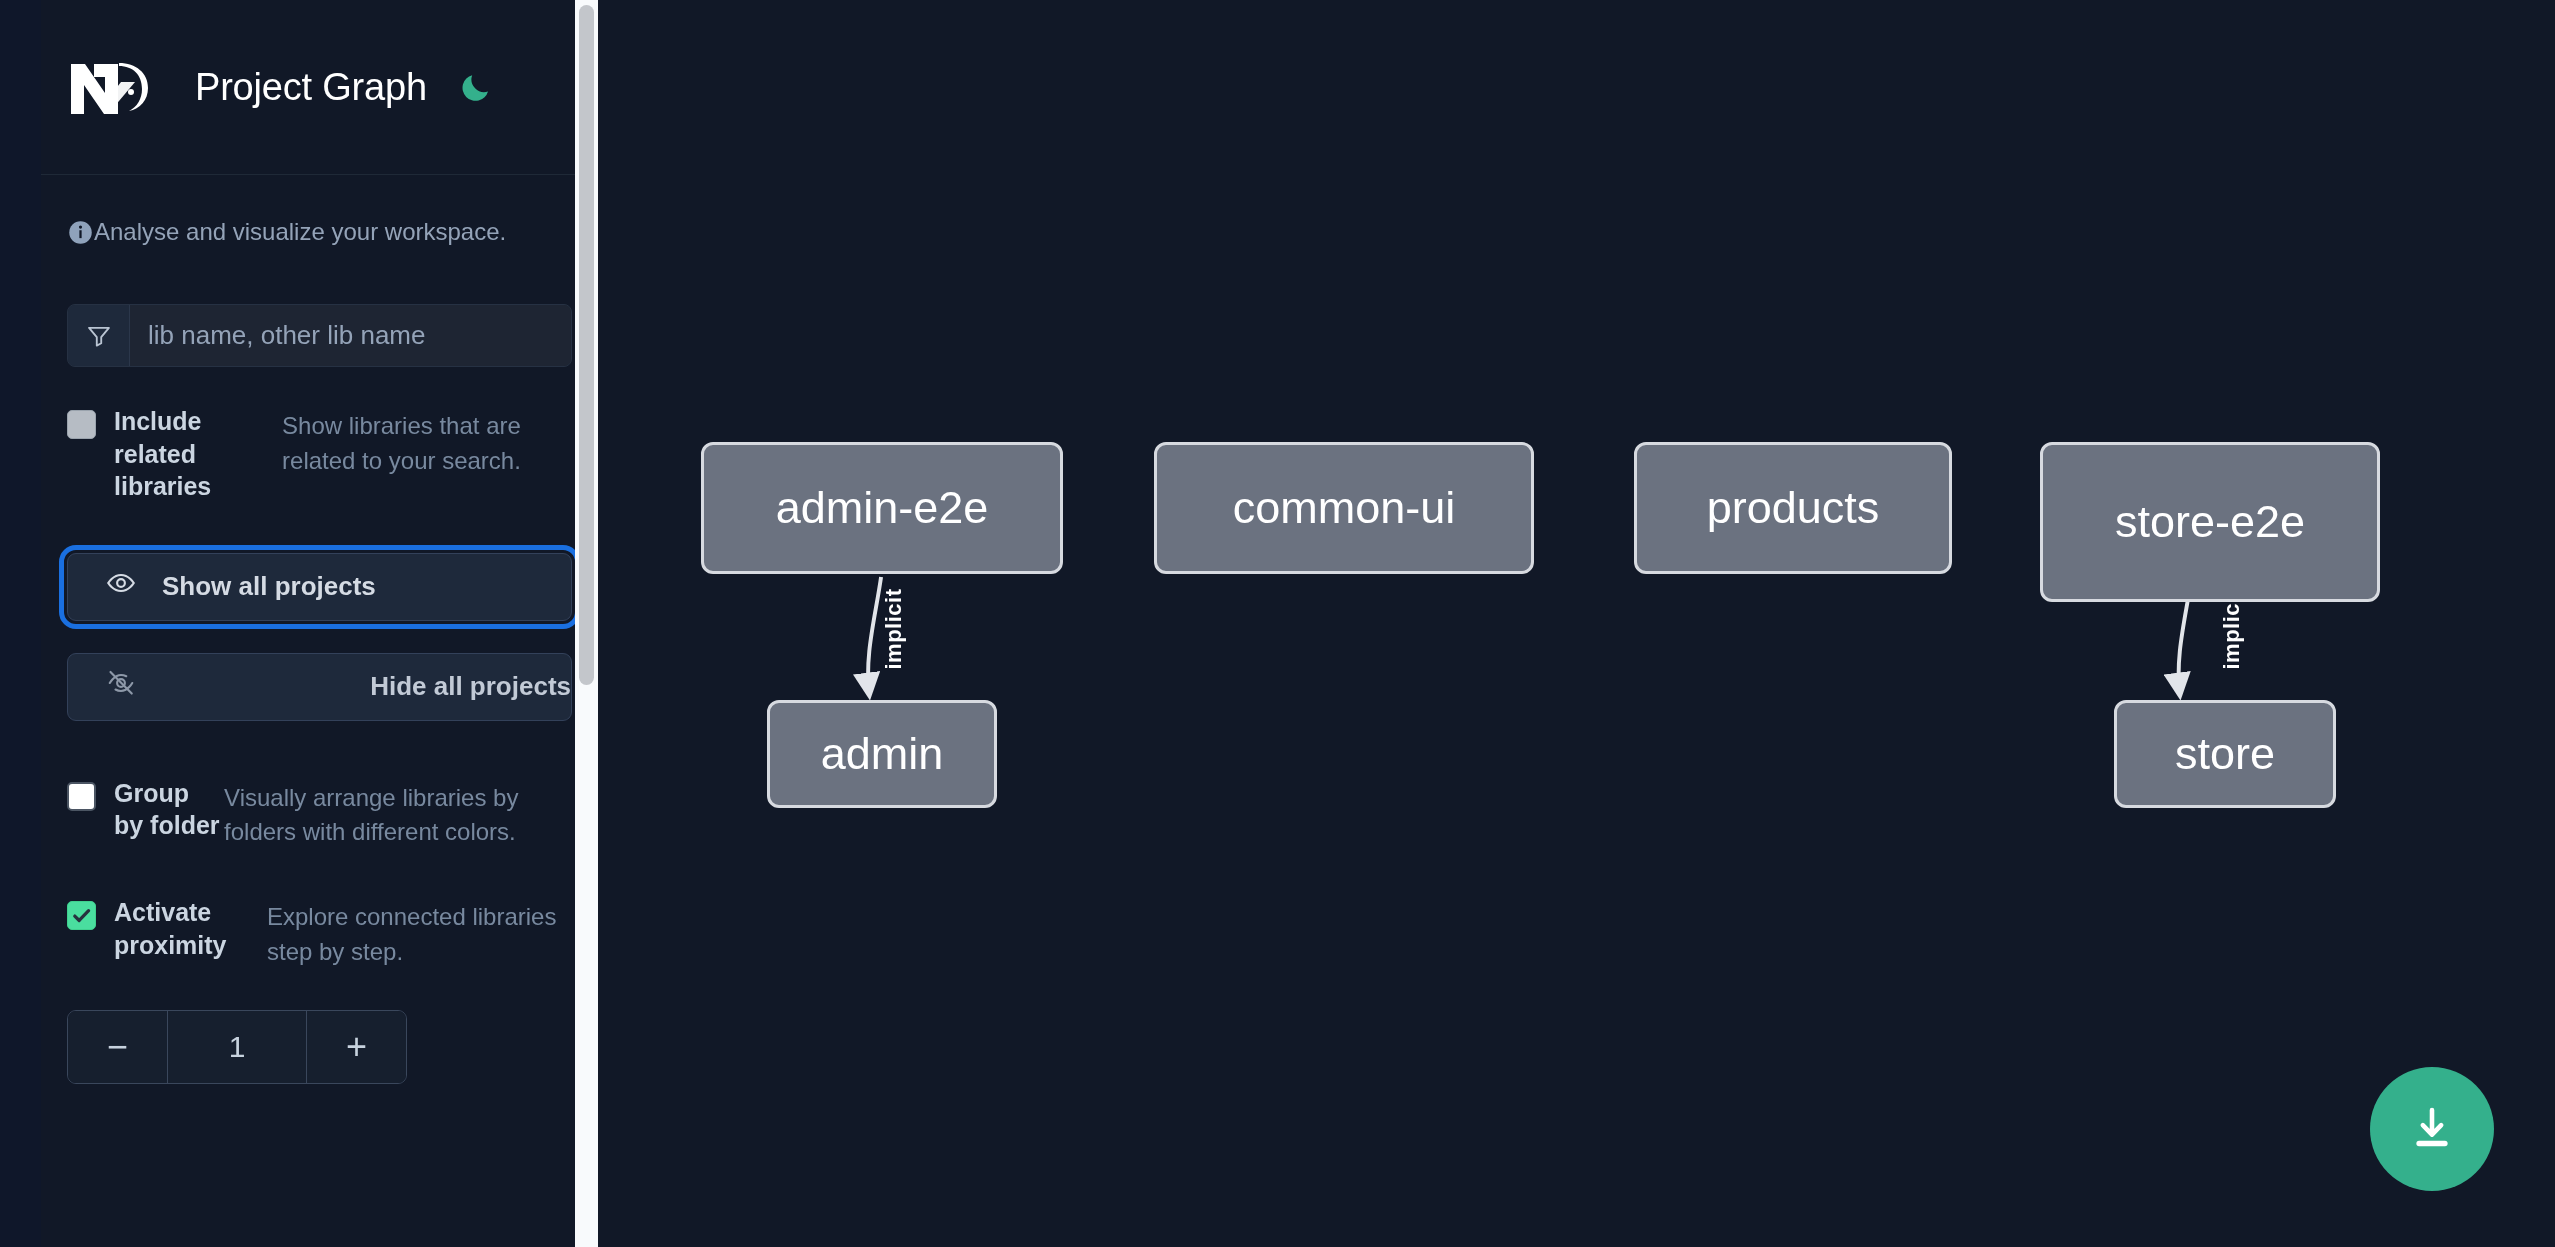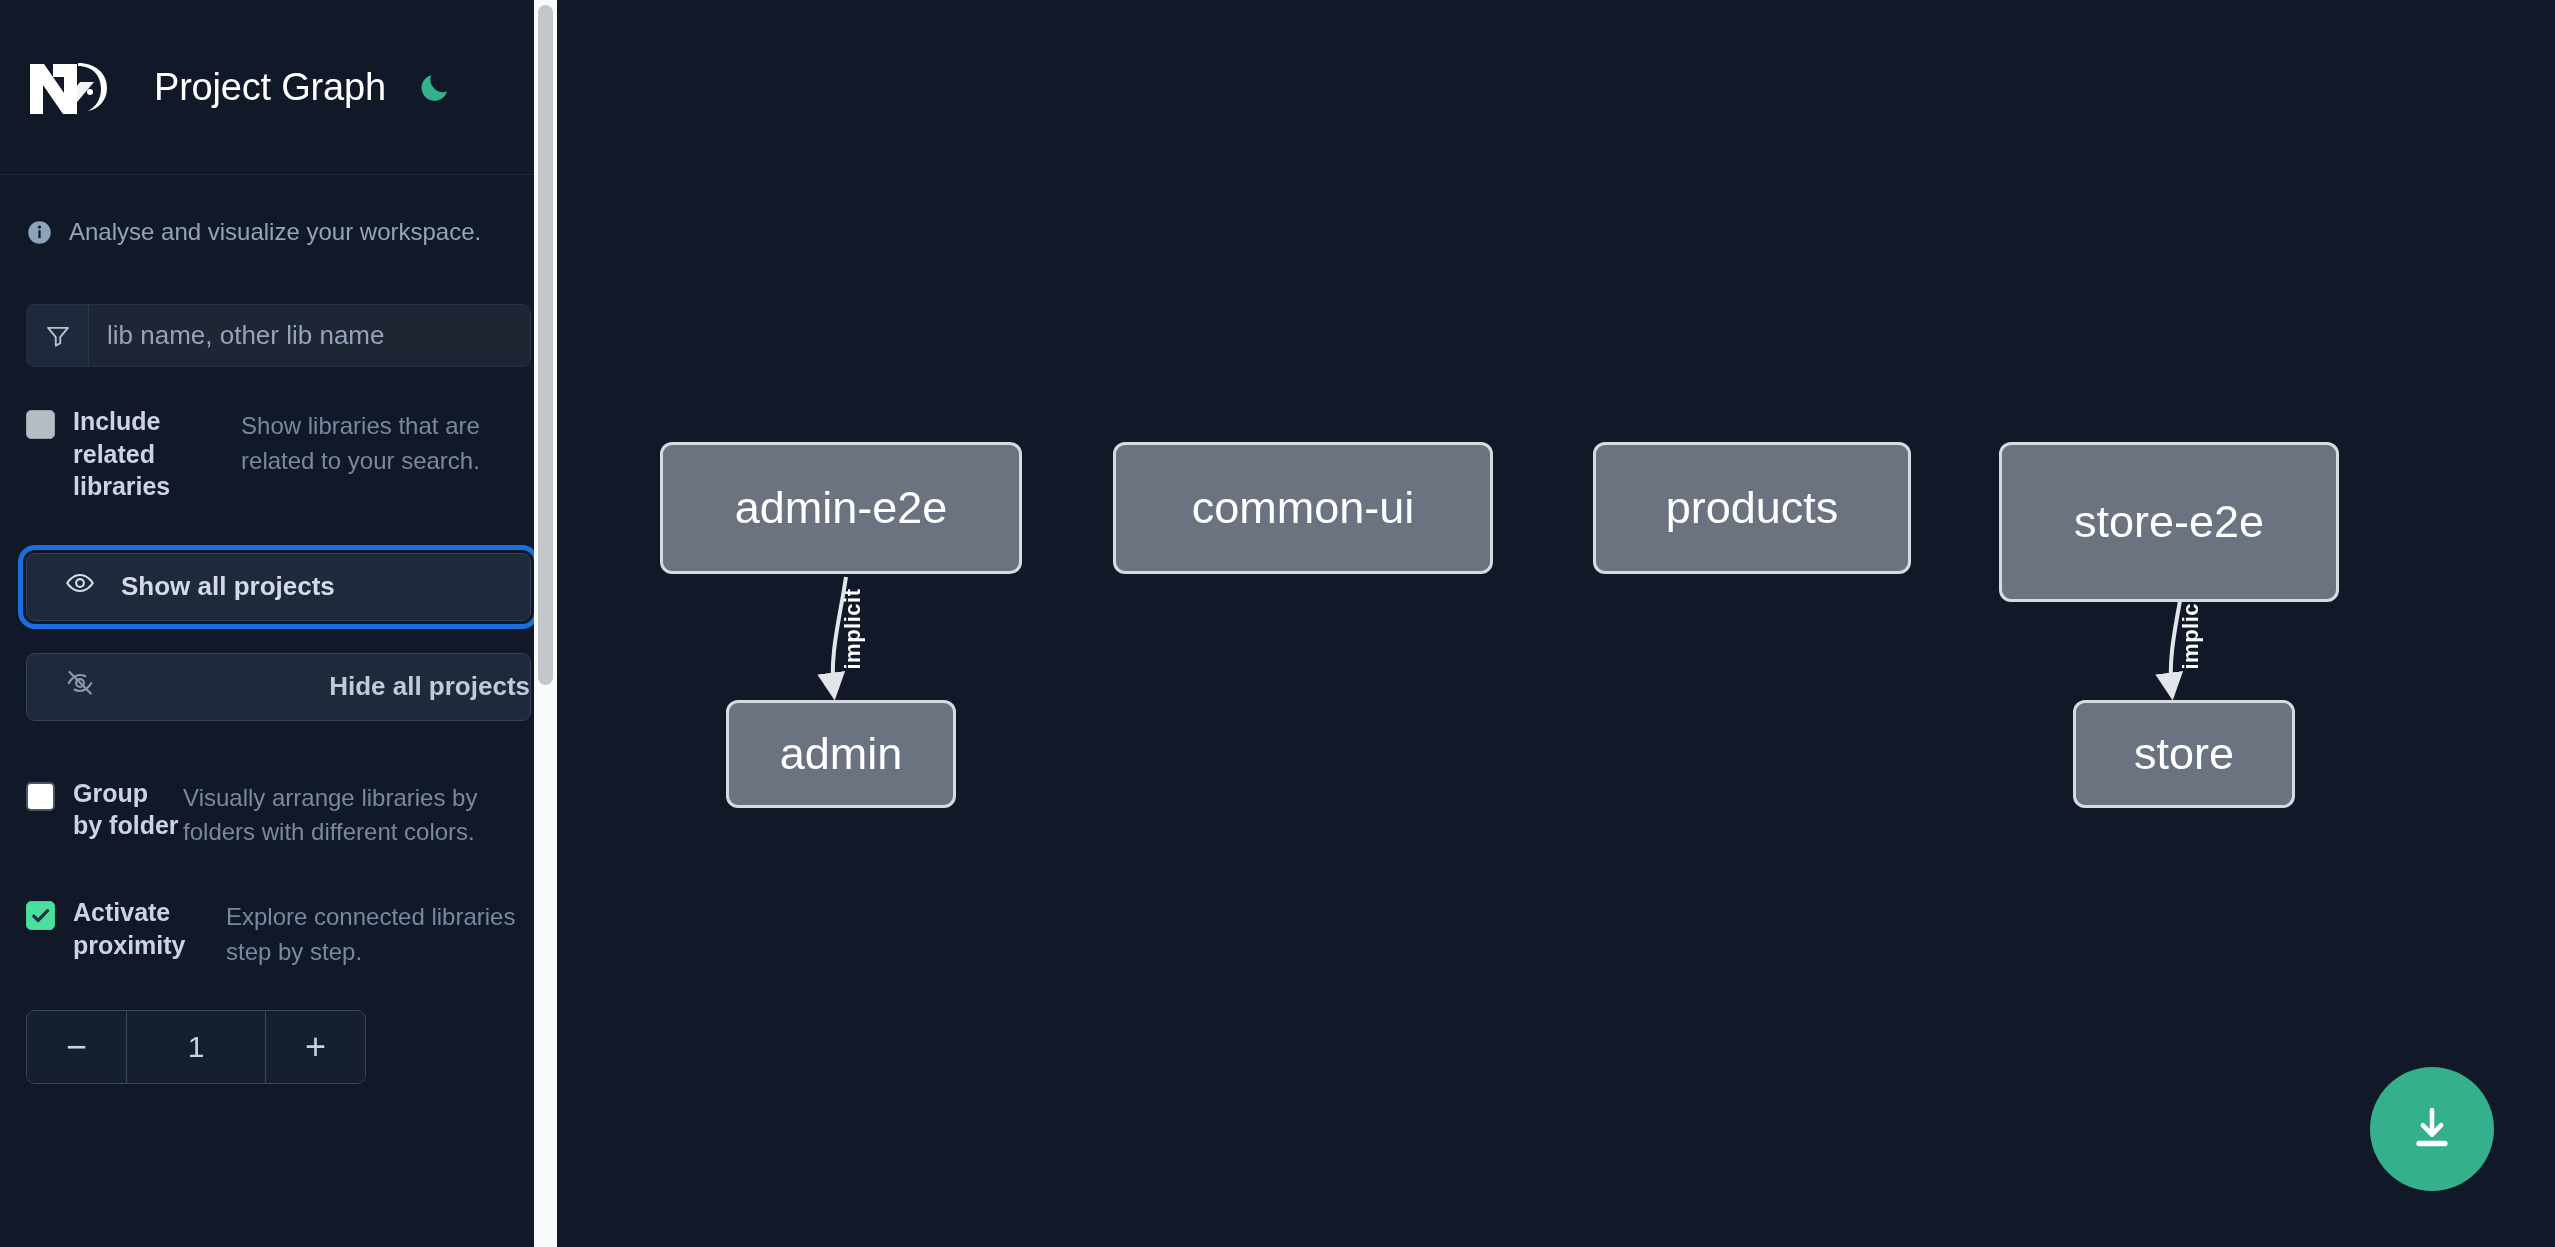--- a/index.html
+++ b/index.html
@@ -11,20 +11,21 @@
   }
   .app { position: relative; width: 2555px; height: 1247px; display: flex; }
 
   
   .sidebar {
     position: relative;
     width: 557px;
     height: 1247px;
     background: #111827;
     flex: 0 0 557px;
+    margin-left: 41px;
   }
   .sidebar-header {
     height: 175px;
     display: flex;
     align-items: center;
     padding-left: 26px;
     border-bottom: 1px solid #1f2937;
   }
   .nx-logo { width: 98px; height: 62px; flex: 0 0 auto; }
   .app-title {
@@ -40,21 +41,20 @@
     width: 42px; height: 42px;
     display: flex; align-items: center; justify-content: center;
     cursor: pointer;
   }
 
   .sidebar-body { padding: 0 26px; }
 
   .tagline-row {
     display: flex;
     align-items: center;
-    gap: 16px;
     padding-top: 43px;
   }
   .info-icon { width: 27px; height: 27px; flex: 0 0 auto; }
   .tagline {
     color: #94a3b8;
     font-size: 24px;
     white-space: nowrap;
   }
 
   

